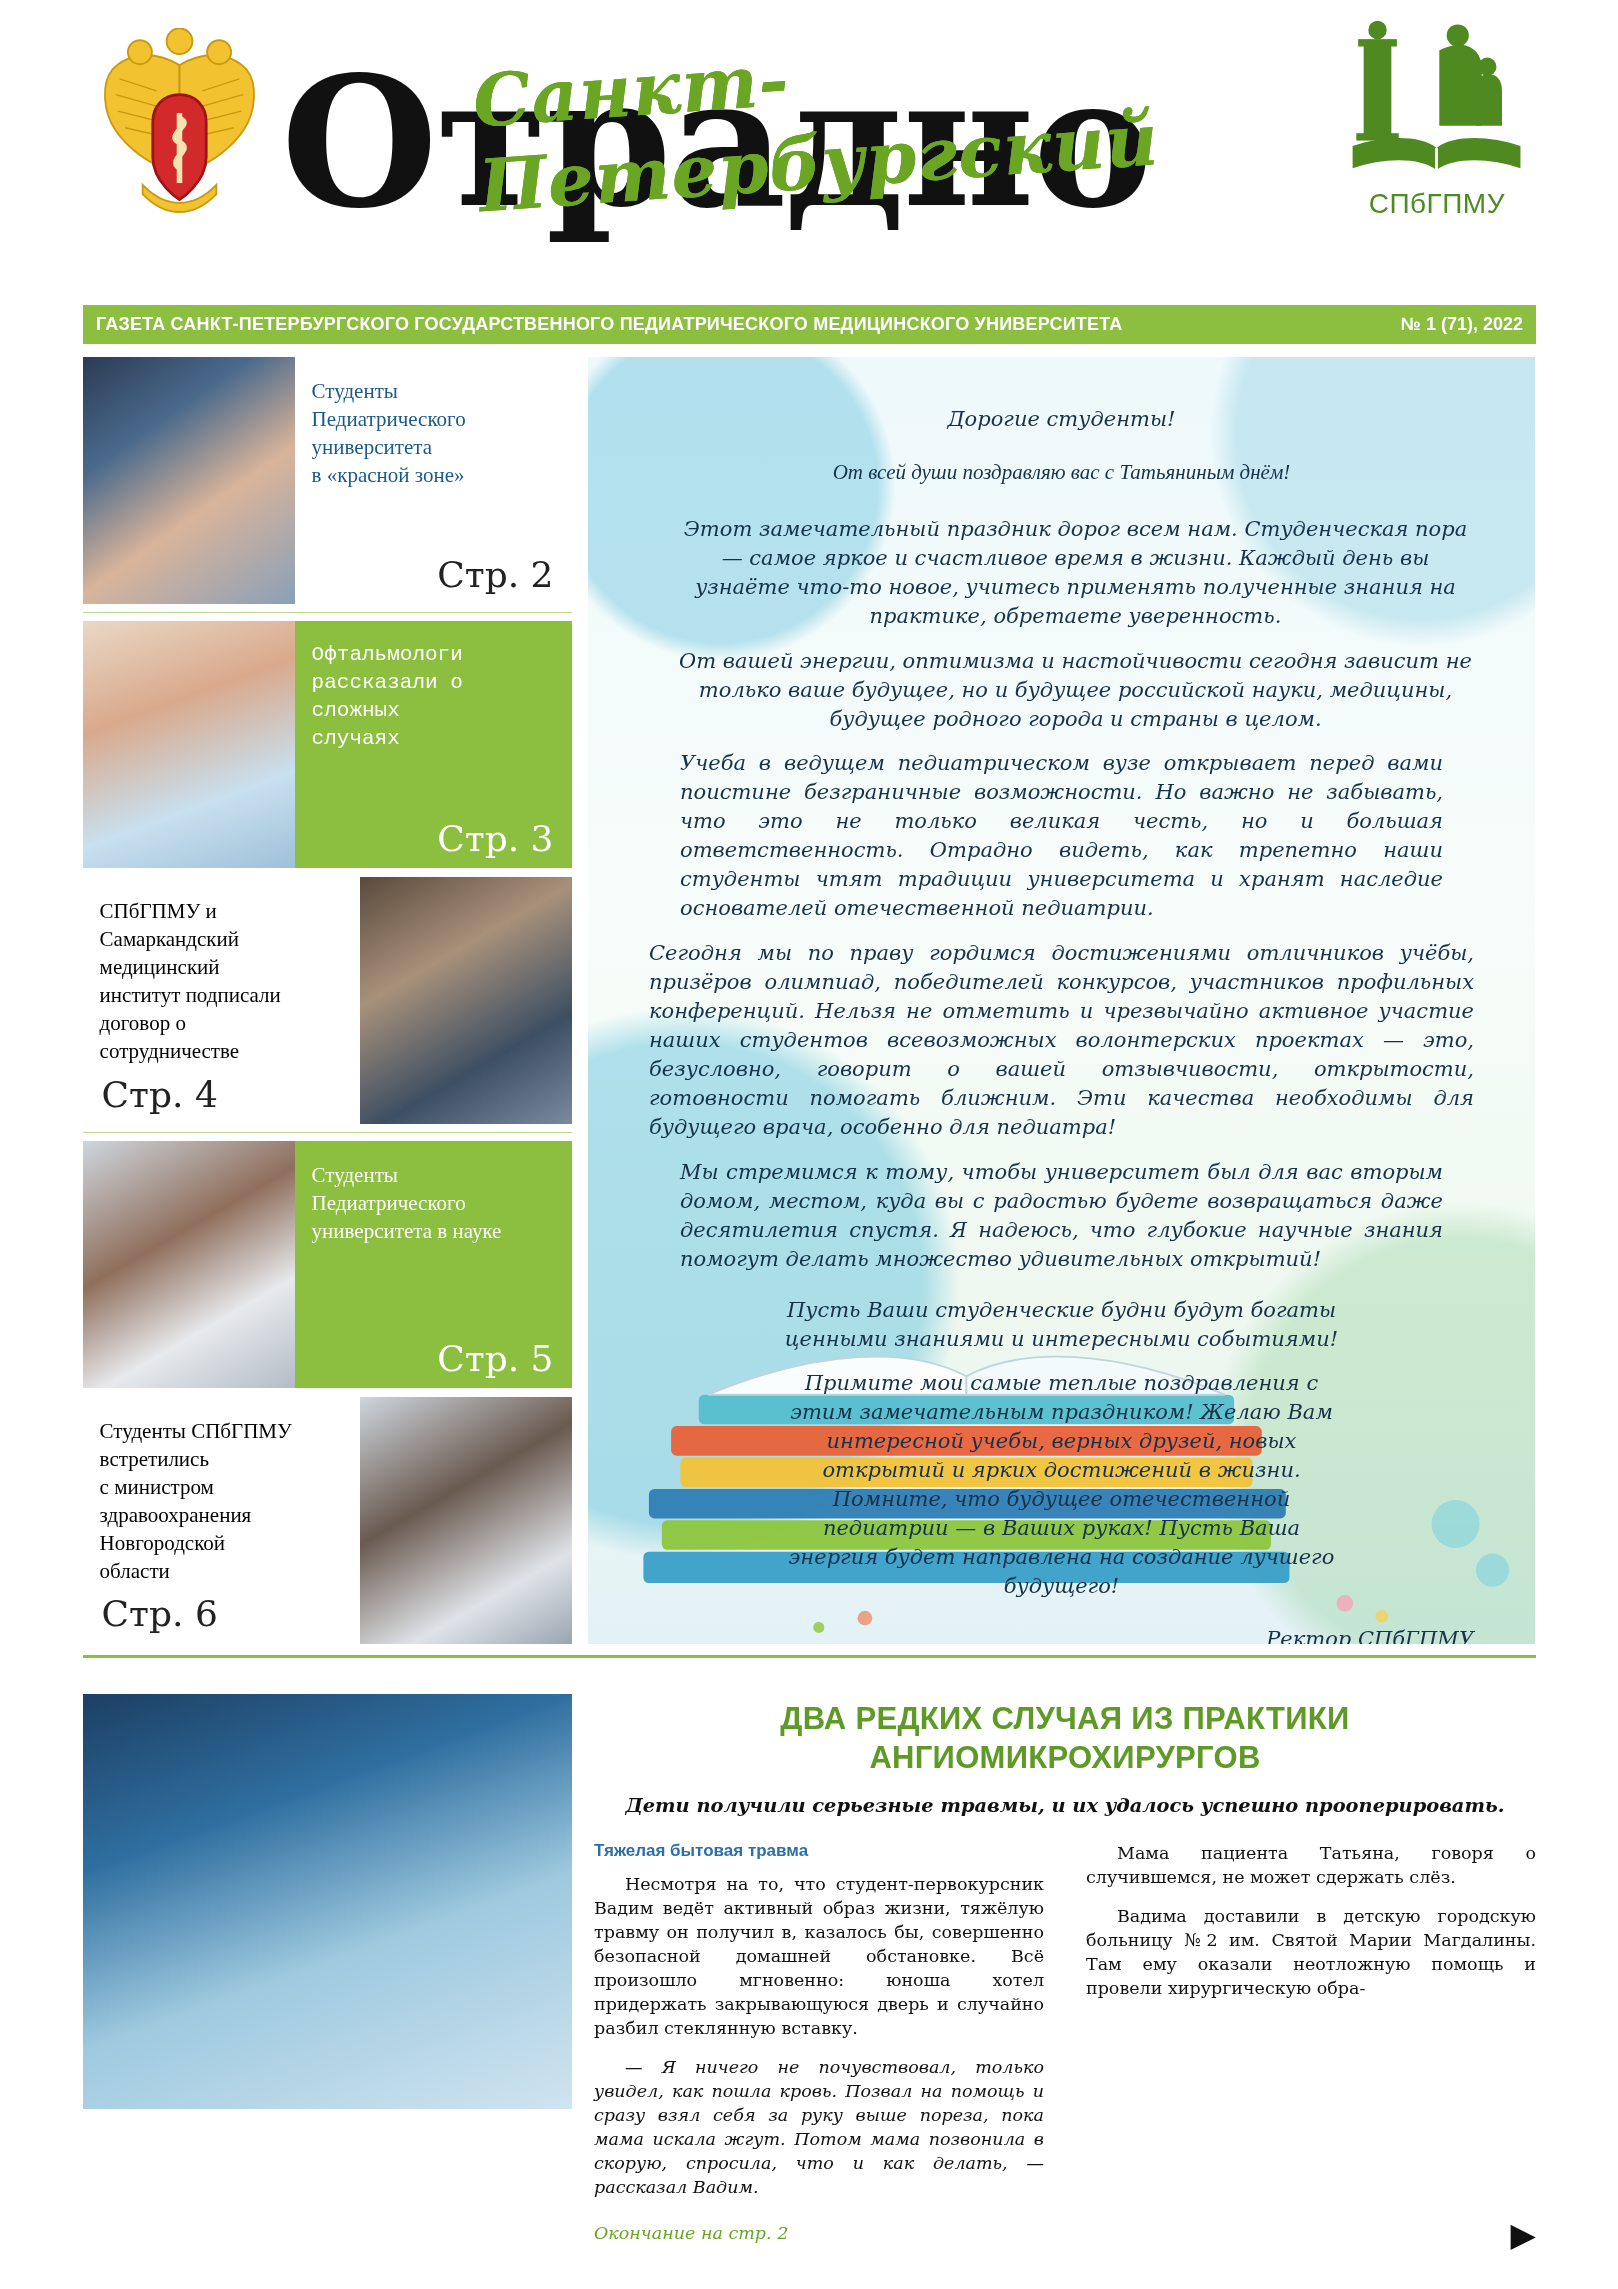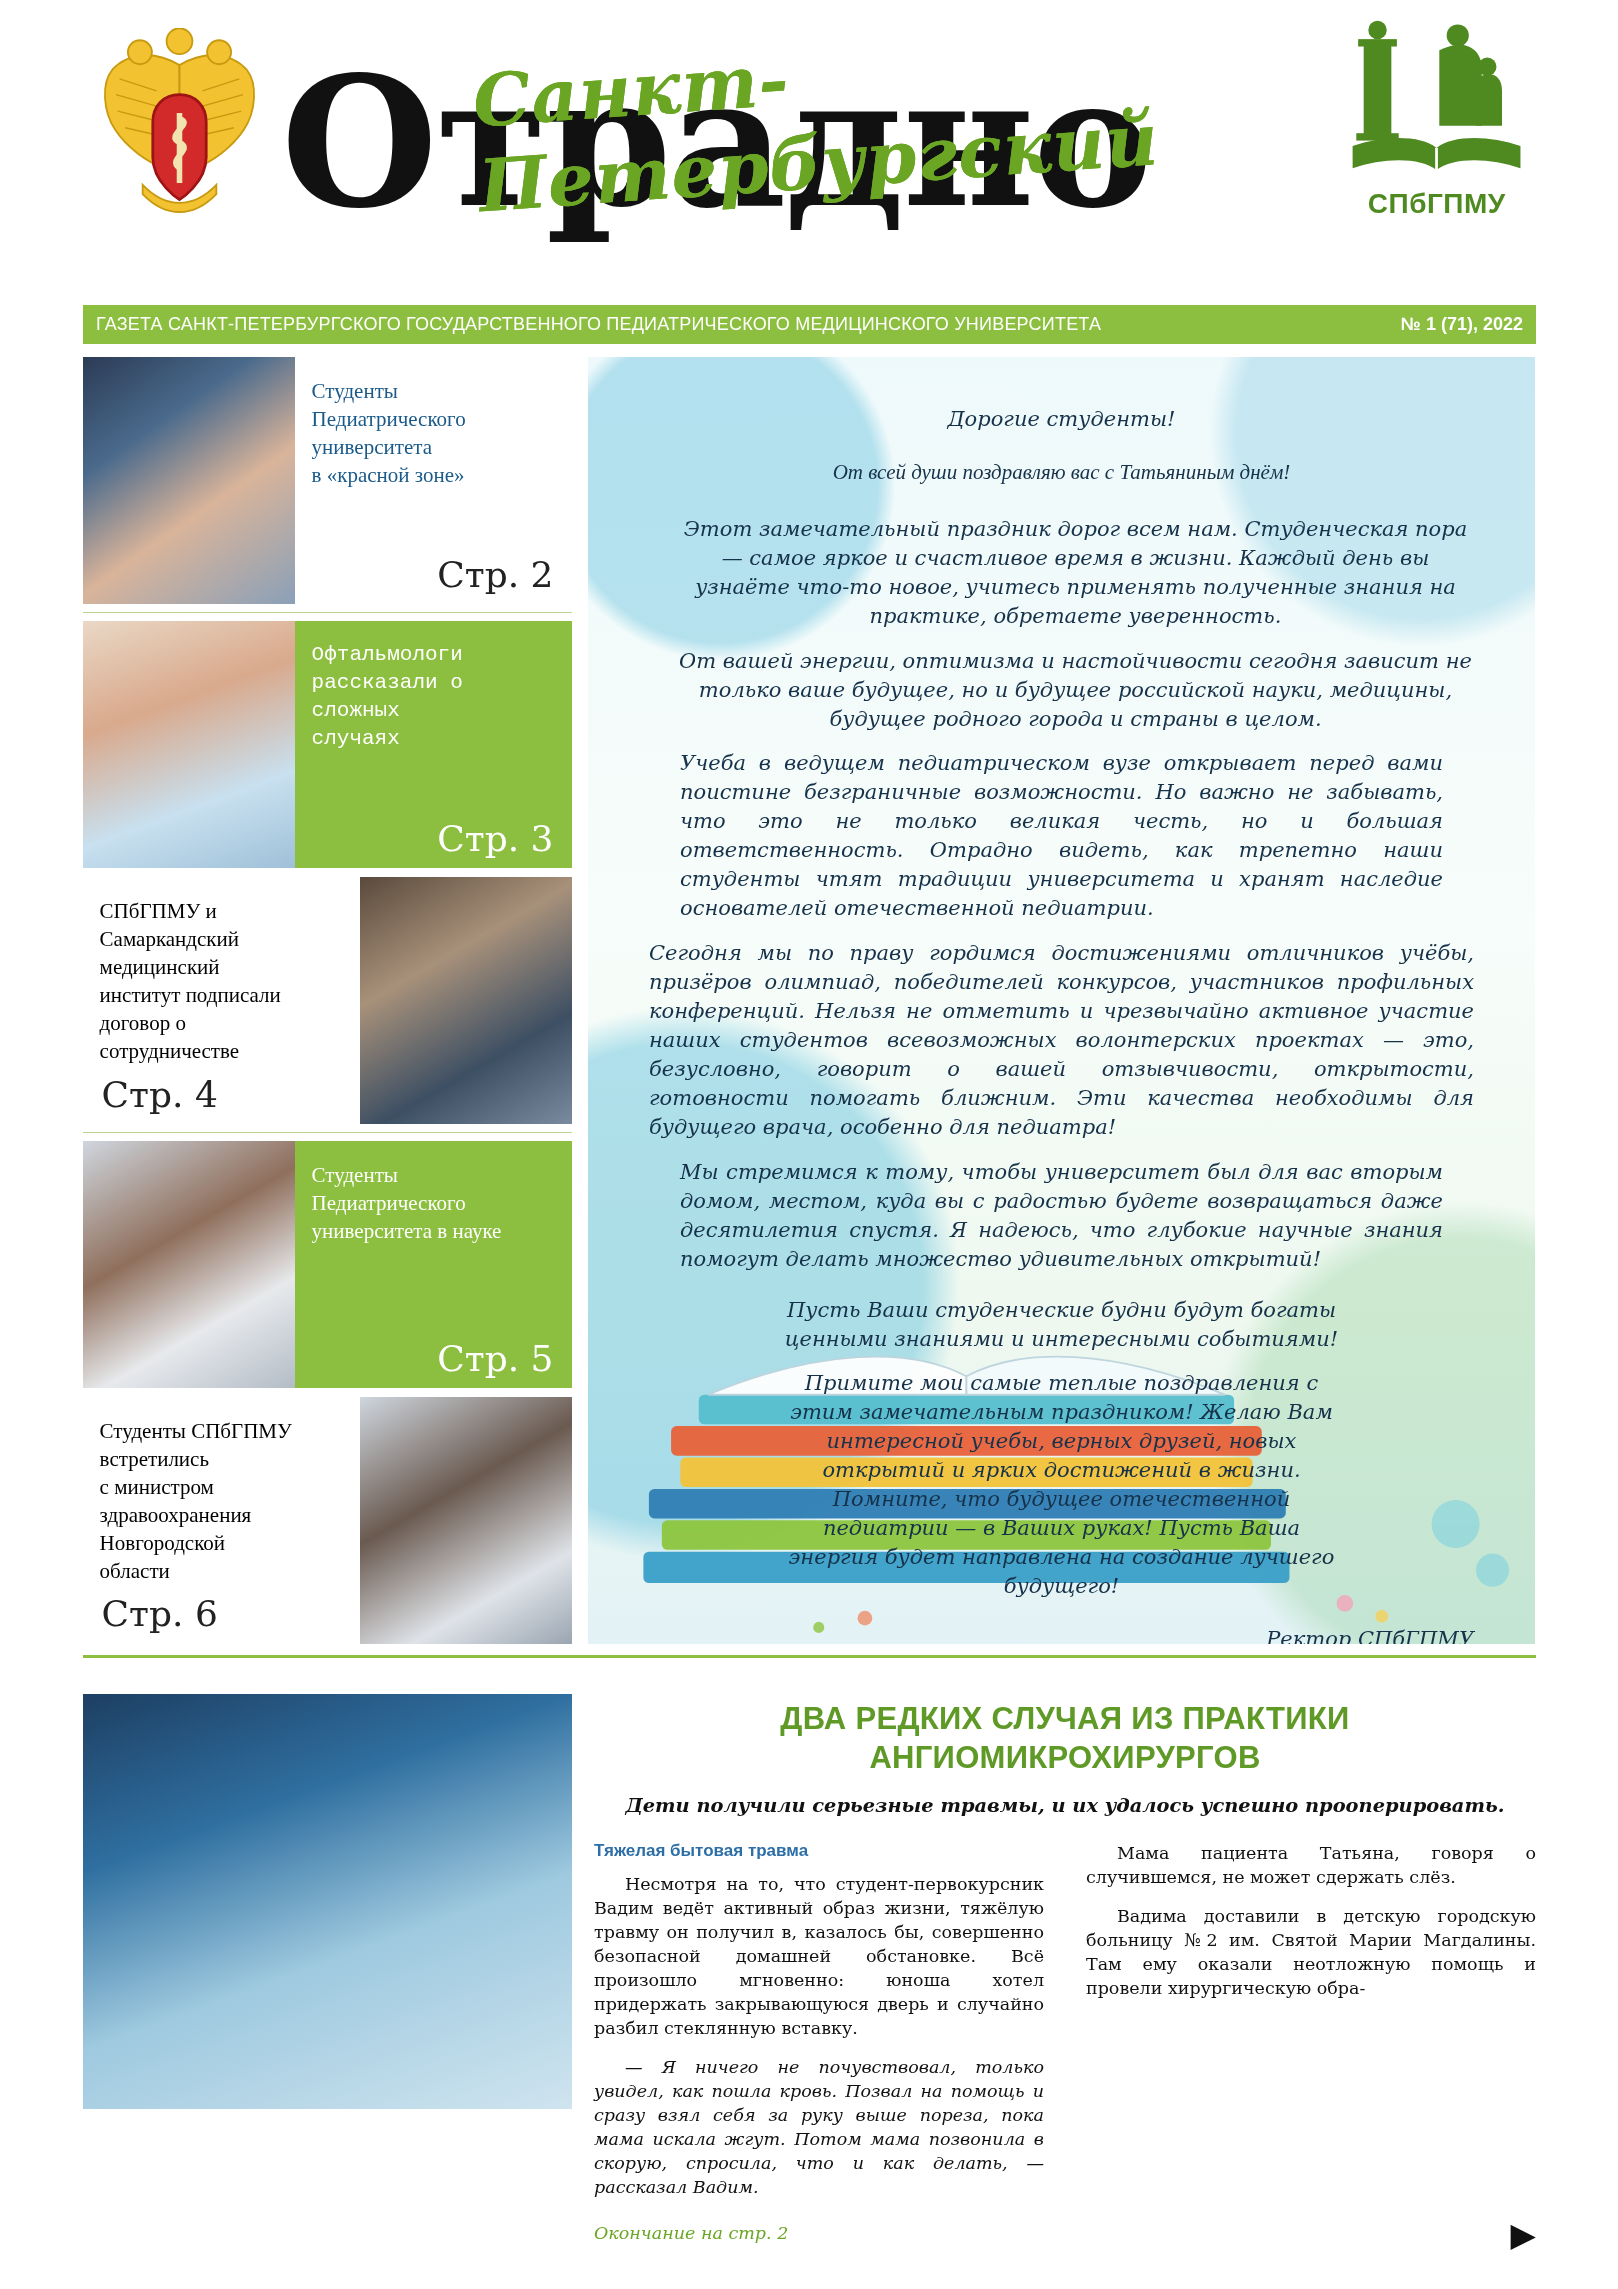--- a/index.html
+++ b/index.html
@@ -34,41 +34,41 @@
     font-weight:700;
     font-size:72px;
     color:#6aa524;
     letter-spacing:0.9px;
     transform:rotate(-4deg);
     text-shadow:0 0 0 #6aa524;
   }
   .logo-spbgpmu { position:absolute; right:9.2px; top:16.6px; width:180px; height:203px; text-align:center; }
   .logo-caption {
     font-family:"Liberation Sans", sans-serif;
-    font-weight:700;
+    font-weight:400;
     font-size:28px;
     color:#4f8a20;
     letter-spacing:0.5px;
     margin-top:1.8px;
   }
 
   
   .greenbar {
     background:#8cbf3f;
     height:39px;
     display:flex;
     align-items:center;
     justify-content:space-between;
     padding:0 13px;
     box-sizing:border-box;
     margin-bottom:13px;
   }
   .greenbar .sub {
     font-family:"Liberation Sans", sans-serif;
-    font-weight:400;
+    font-weight:700;
     font-size:18px;
     color:#ffffff;
     letter-spacing:0.2px;
   }
   .greenbar .issue {
     font-family:"Liberation Sans", sans-serif;
     font-weight:700;
     font-size:18px;
     color:#ffffff;
   }

